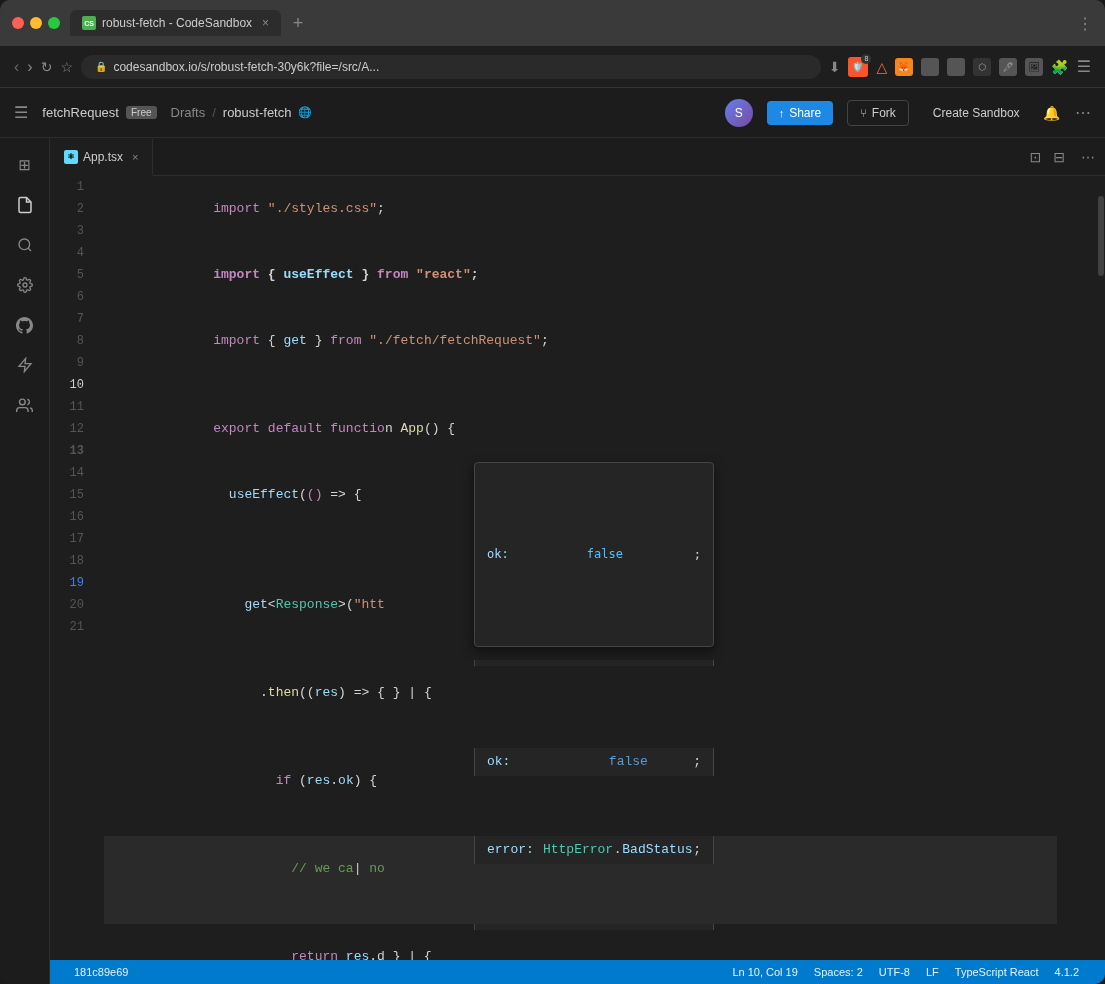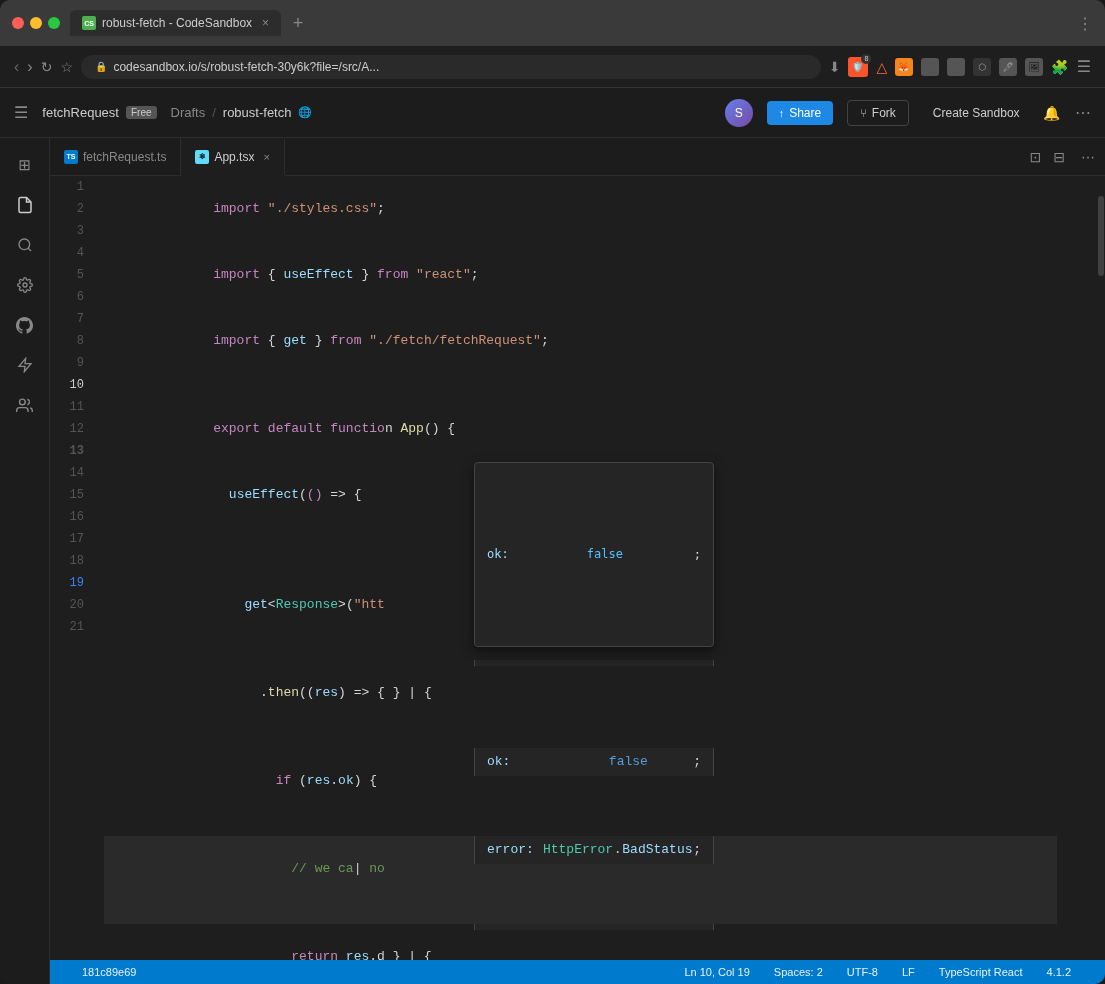--- a/index.html
+++ b/index.html
@@ -118,24 +118,20 @@
               <circle cx="9" cy="7" r="4"></circle>
               <path d="M23 21v-2a4 4 0 0 0-3-3.87"></path>
               <path d="M16 3.13a4 4 0 0 1 0 7.75"></path>
             </svg>
         </div>
       </div>
 
       <div style="flex:1;display:flex;flex-direction:column;background:#1e1e1e;position:relative;">
 
         <div style="display:flex;align-items:center;background:#1c1c1c;border-bottom:1px solid #2d2d2d;height:38px;">
-          <div style="display:flex;align-items:center;gap:5px;padding:0 14px;height:100%;color:#888;font-size:12px;cursor:pointer;border-right:1px solid #2d2d2d;">
-            <div style="width:14px;height:14px;background:#007acc;border-radius:2px;display:flex;align-items:center;justify-content:center;font-size:7px;color:white;font-weight:bold;">TS</div>
-            <span style="font-size:12px;">fetchRequest.ts</span>
-          </div>
           <div style="display:flex;align-items:center;gap:5px;padding:0 14px;height:100%;color:#ccc;font-size:12px;cursor:pointer;border-right:1px solid #2d2d2d;background:#1e1e1e;border-bottom:2px solid #1e1e1e;position:relative;top:1px;">
             <div style="width:14px;height:14px;background:#61dafb;border-radius:2px;display:flex;align-items:center;justify-content:center;font-size:8px;color:#000;font-weight:bold;">⚛</div>
             <span style="font-size:12px;">App.tsx</span>
             <span style="color:#888;font-size:11px;margin-left:4px;cursor:pointer;">×</span>
           </div>
           <div style="flex:1;"></div>
           <div style="color:#888;font-size:14px;cursor:pointer;padding:0 6px;">⊡</div>
           <div style="color:#888;font-size:14px;cursor:pointer;padding:0 6px;">⊟</div>
           <div style="color:#888;font-size:14px;cursor:pointer;padding:0 10px;">⋯</div>
         </div>
@@ -165,21 +161,21 @@
             <span style="display:block;font-size:12px;color:#555;">20</span>
             <span style="display:block;font-size:12px;color:#555;">21</span>
           </div>
 
           <div style="flex:1;padding-left:8px;overflow-x:auto;padding-right:40px;">
 
             <div style="white-space:pre;display:block;">
               <span style="color:#c586c0;">import</span><span style="color:#d4d4d4;"> </span><span style="color:#ce9178;">"./styles.css"</span><span style="color:#d4d4d4;">;</span>
             </div>
 
-            <div style="white-space:pre;display:block;">
+            <div style="white-space:pre;display:block;font-weight:bold;">
               <span style="color:#c586c0;">import</span><span style="color:#d4d4d4;"> { </span><span style="color:#9cdcfe;">useEffect</span><span style="color:#d4d4d4;"> } </span><span style="color:#c586c0;">from</span><span style="color:#d4d4d4;"> </span><span style="color:#ce9178;">"react"</span><span style="color:#d4d4d4;">;</span>
             </div>
 
             <div style="white-space:pre;display:block;">
               <span style="color:#c586c0;">import</span><span style="color:#d4d4d4;"> { </span><span style="color:#9cdcfe;">get</span><span style="color:#d4d4d4;"> } </span><span style="color:#c586c0;">from</span><span style="color:#d4d4d4;"> </span><span style="color:#ce9178;">"./fetch/fetchRequest"</span><span style="color:#d4d4d4;">;</span>
             </div>
 
             <div style="white-space:pre;display:block;">&nbsp;</div>
 
             <div style="white-space:pre;display:block;">
@@ -221,21 +217,21 @@
               <span style="position:absolute;left:370px;top:0;background:#252526;border-left:1px solid #454545;border-right:1px solid #454545;min-width:240px;display:flex;justify-content:space-between;padding:3px 12px;color:#d4d4d4;"></span>
             </div>
 
           </div>
 
           <div style="width:8px;background:#1e1e1e;flex-shrink:0;">
             <div style="width:6px;height:80px;background:#424242;border-radius:3px;margin:20px auto 0;cursor:pointer;"></div>
           </div>
         </div>
 
-        <div style="background:#007acc;display:flex;align-items:center;padding:0 26px;height:24px;font-size:11px;color:white;gap:8px;">
+        <div style="background:#007acc;display:flex;align-items:center;padding:0 18px;height:24px;font-size:11px;color:white;gap:0;">
           <span style="color:rgba(255,255,255,0.9);cursor:pointer;padding:0 6px;">181c89e69</span>
           <div style="flex:1;"></div>
           <span style="color:rgba(255,255,255,0.9);cursor:pointer;padding:0 8px;">Ln 10, Col 19</span>
           <span style="color:rgba(255,255,255,0.9);cursor:pointer;padding:0 8px;">Spaces: 2</span>
           <span style="color:rgba(255,255,255,0.9);cursor:pointer;padding:0 8px;">UTF-8</span>
           <span style="color:rgba(255,255,255,0.9);cursor:pointer;padding:0 8px;">LF</span>
           <span style="color:rgba(255,255,255,0.9);cursor:pointer;padding:0 8px;">TypeScript React</span>
           <span style="color:rgba(255,255,255,0.9);padding:0 8px;">4.1.2</span>
         </div>
       </div>

